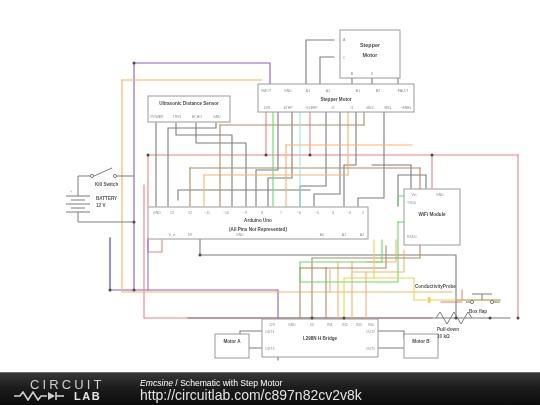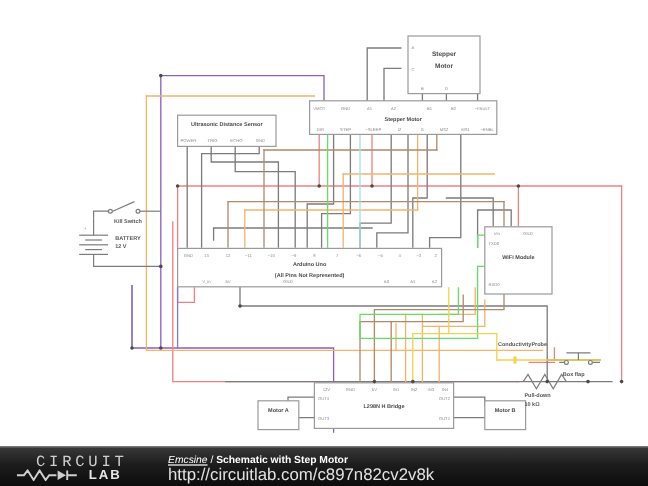--- a/index.html
+++ b/index.html
@@ -13,29 +13,29 @@
   .pin-label{font-size:3.5px;fill:#8a8a8a;text-anchor:middle;font-family:"Liberation Sans",sans-serif;}
   .pin-label-l{font-size:3.5px;fill:#8a8a8a;text-anchor:start;}
   .pin-label-r{font-size:3.5px;fill:#8a8a8a;text-anchor:end;}
   .part-label{font-size:4.6px;font-weight:bold;fill:#555;text-anchor:start;}
 
   
   #footer{position:absolute;left:0;top:372px;width:540px;height:33px;
           background:linear-gradient(to bottom,#3a3a3a 0%,#1d1d1d 45%,#0c0c0c 100%);}
   #footer .sep{position:absolute;left:0;top:0;width:540px;height:1px;background:#6d6d6d;}
   #logo{position:absolute;left:14px;top:4px;width:108px;height:26px;}
-  #logo .word{font-size:13px;letter-spacing:3.1px;color:#cfcfcf;font-family:Liberation Mono, monospace;
+  #logo .word{font-size:13px;letter-spacing:3.1px;color:#cfcfcf;font-family:Liberation Sans, sans-serif;
                position:absolute;left:16px;top:1px;}
   #logo .lab{position:absolute;left:60px;top:14px;font-size:11px;font-weight:bold;letter-spacing:1.6px;color:#e6e6e6;}
   #logo svg{position:absolute;left:0px;top:15px;}
   #ftxt{position:absolute;left:140px;top:5px;color:#fff;}
   #ftxt .line1{font-size:8.6px;line-height:12px;white-space:nowrap;}
-  #ftxt .line1 .author{font-style:italic;font-weight:normal;color:#ffffff;text-decoration:underline;}
+  #ftxt .line1 .author{font-style:italic;font-weight:normal;color:#ffffff;}
   #ftxt .line1 .slash{color:#ffffff;}
-  #ftxt .line1 .title{font-weight:bold;color:#ffffff;}
+  #ftxt .line1 .title{font-weight:normal;color:#ffffff;}
   #ftxt .line2{font-size:14px;color:#e2e2e2;line-height:12px;}
 </style>
 </head>
 <body>
 
 <div id="root">
 
   <div id="canvas">
   <svg id="sch" width="540" height="372" viewBox="0 0 540 372" xmlns="http://www.w3.org/2000/svg">
 

